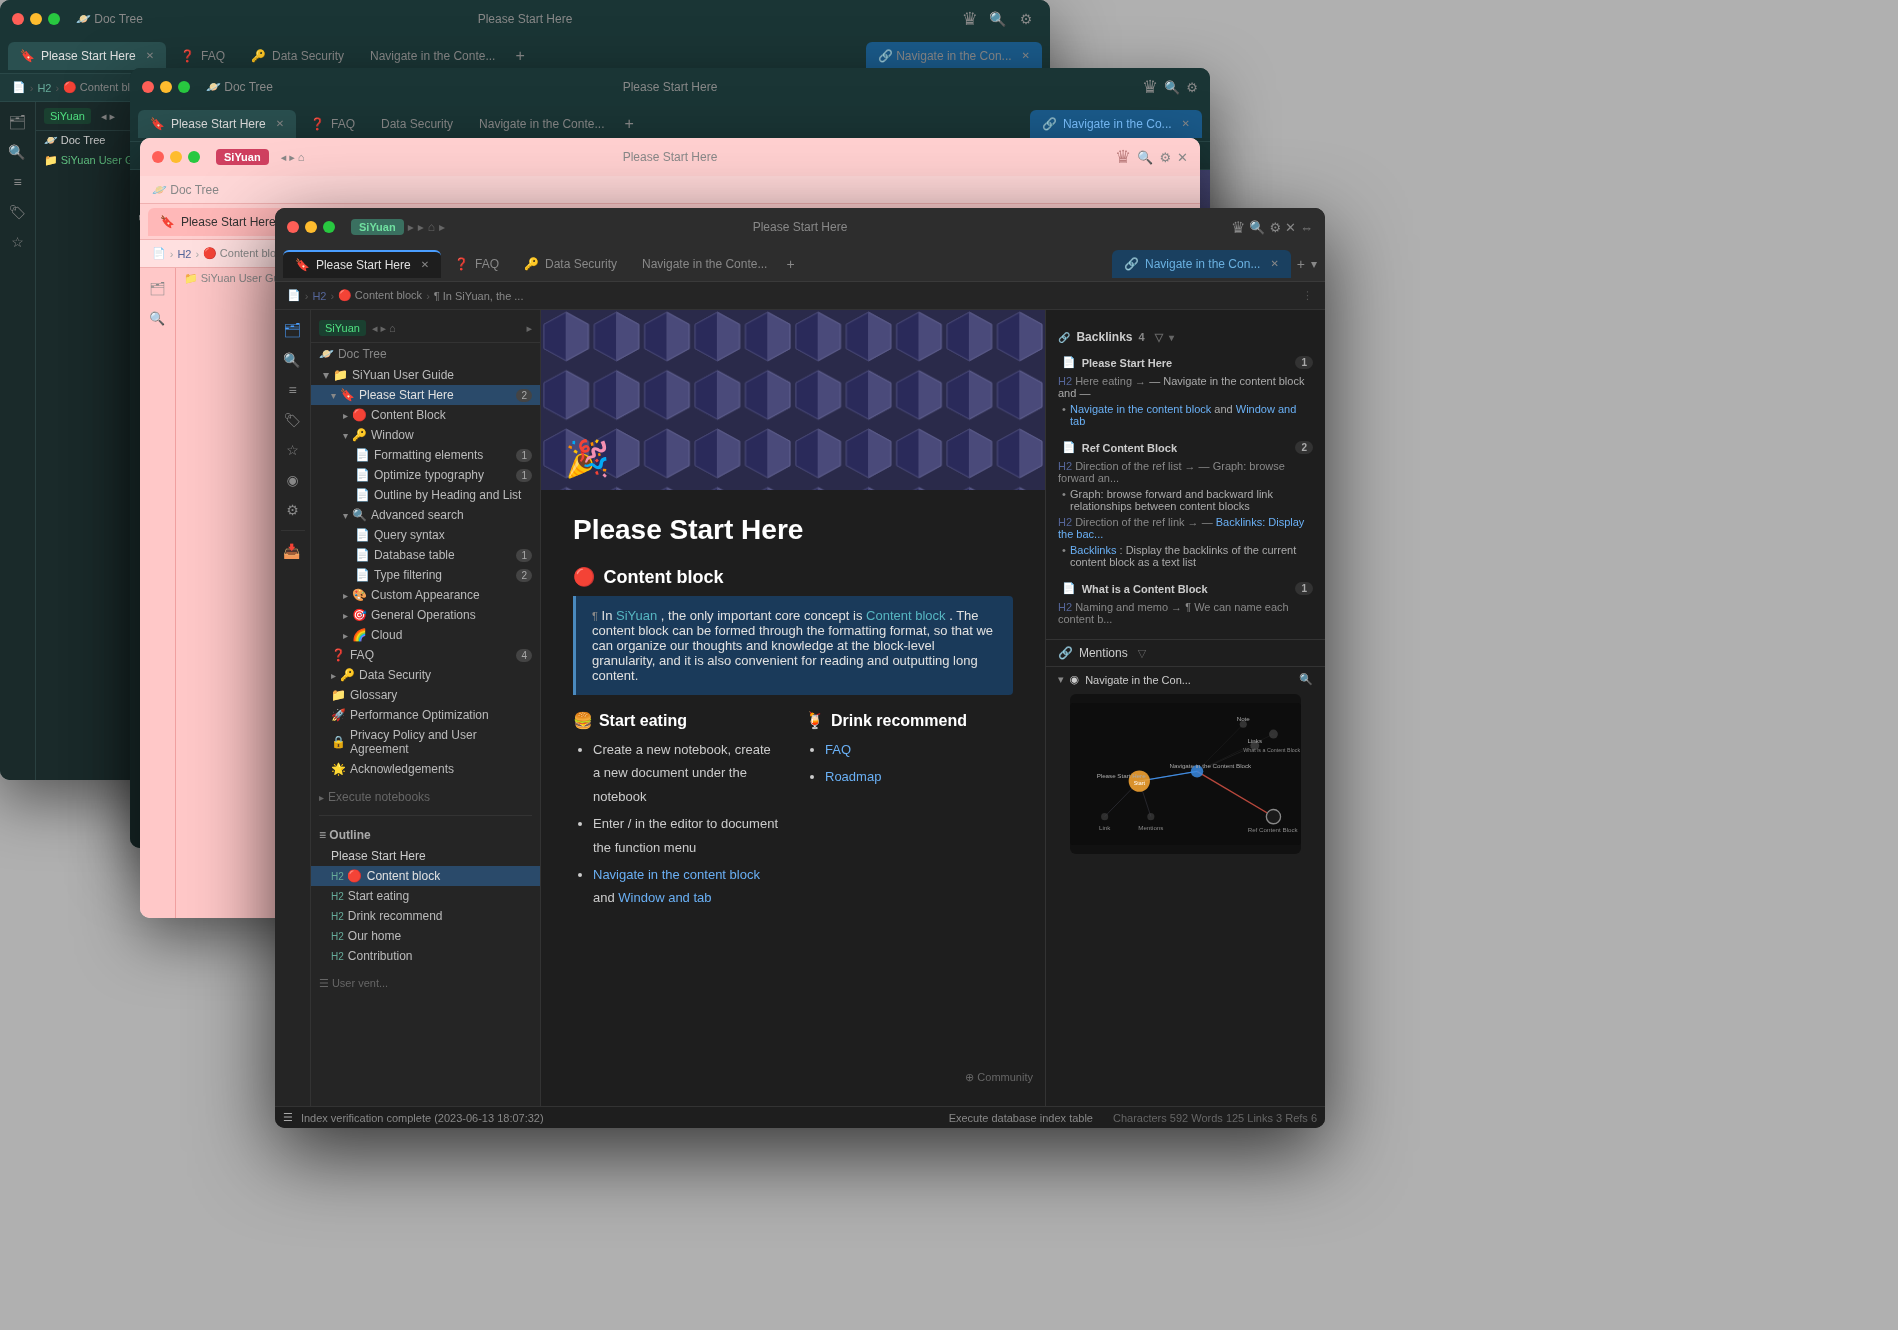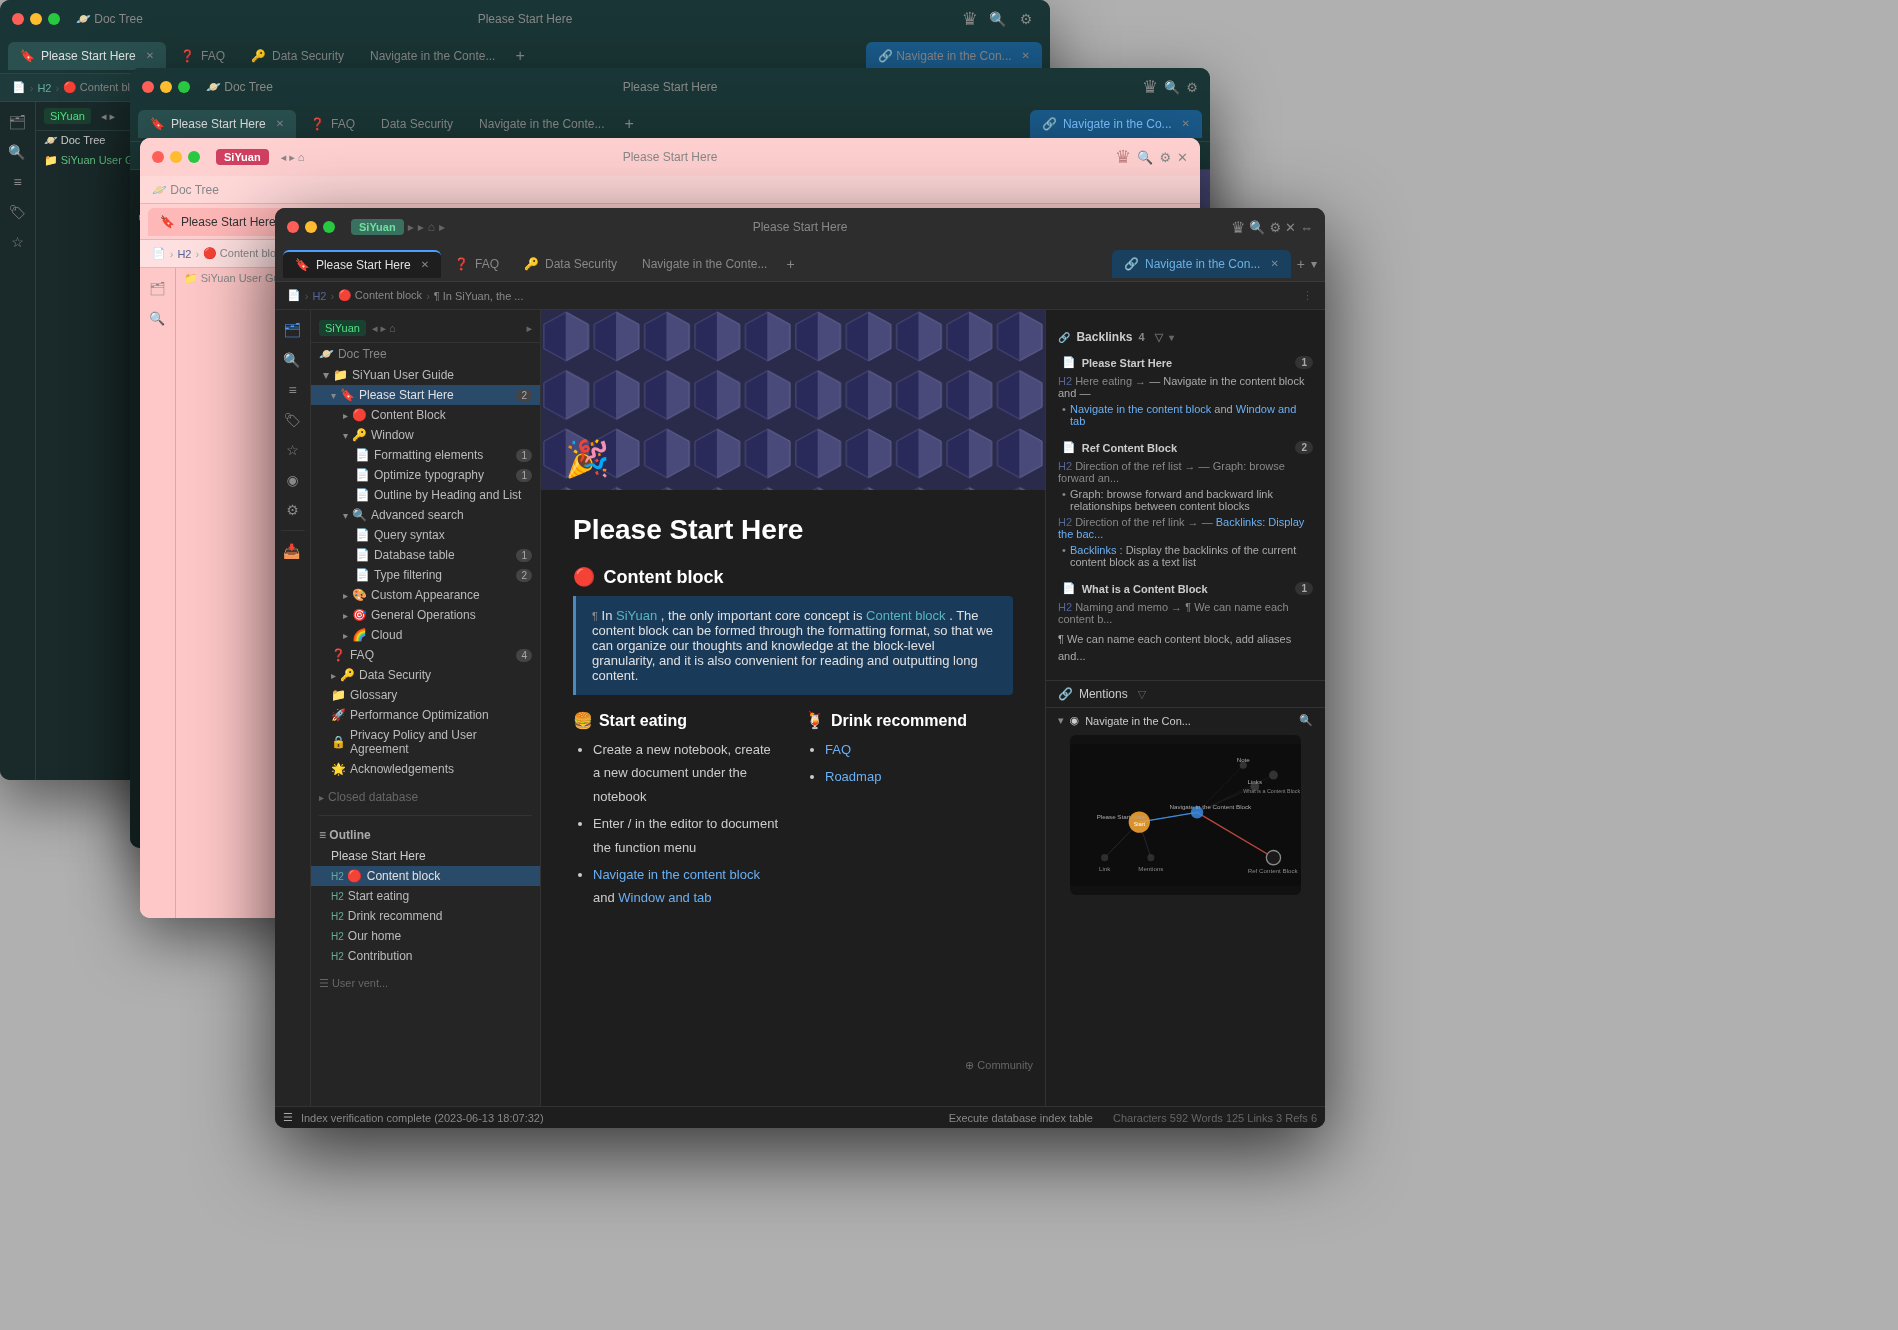--- a/index.html
+++ b/index.html
@@ -815,21 +815,21 @@
         <span>Privacy Policy and User Agreement</span>
       </div>
 
       <div class="tree-item tree-indent-1">
         <span>🌟</span>
         <span>Acknowledgements</span>
       </div>
 
       <div class="tree-item" style="margin-top:8px;color:#666;">
         <span style="color:#666;font-size:10px;">▸</span>
-        <span>Closed database</span>
+        <span>Execute notebooks</span>
       </div>
       <hr class="h-rule" style="margin:8px 8px;border-color:#333;">
 
       <div style="padding:4px 8px;font-size:12px;color:#aaa;font-weight:600;">≡ <span>Outline</span></div>
 
       <div class="tree-item tree-indent-1">
         <span style="font-size:12px;color:#ccc;">Please Start Here</span>
       </div>
 
       <div class="tree-item tree-indent-1 selected">
@@ -927,21 +927,21 @@
                 <a class="editor-link">FAQ</a>
               </li>
               <li>
                 <a class="editor-link">Roadmap</a>
               </li>
             </ul>
           </div>
         </div>
       </div>
 
-      <div style="position:absolute;bottom:34px;right:12px;font-size:11px;color:#666;">⊕ Community</div>
+      <div style="position:absolute;bottom:22px;right:12px;font-size:11px;color:#666;">⊕ Community</div>
     </div>
 
     <div class="right-panel">
 
       <div class="panel-section">
         <div class="panel-header">
           <span style="font-size:10px;color:#888;">🔗</span>
           <span>Backlinks</span>
           <span style="color:#888;font-size:11px;">4</span>
           <span style="margin-left:4px;color:#666;font-size:11px;cursor:pointer;">▽</span>
@@ -993,23 +993,20 @@
         <div style="padding:4px 0;">
           <div class="panel-header" style="padding-left:16px;font-size:11px;">
             <span>📄</span>
             <span>What is a Content Block</span>
             <span class="panel-badge">1</span>
           </div>
           <div class="panel-item-header">
             <span style="color:#569;">H2</span>
             <span> Naming and memo → ¶ We can name each content b...</span>
           </div>
-          <div class="panel-item">
-            <span>¶ We can name each content block, add aliases and...</span>
-          </div>
         </div>
       </div>
 
       <div class="panel-mentions">
         <span>🔗</span>
         <span>Mentions</span>
         <span style="margin-left:4px;color:#666;font-size:11px;cursor:pointer;">▽</span>
       </div>
 
       <div style="padding:6px 12px;">

